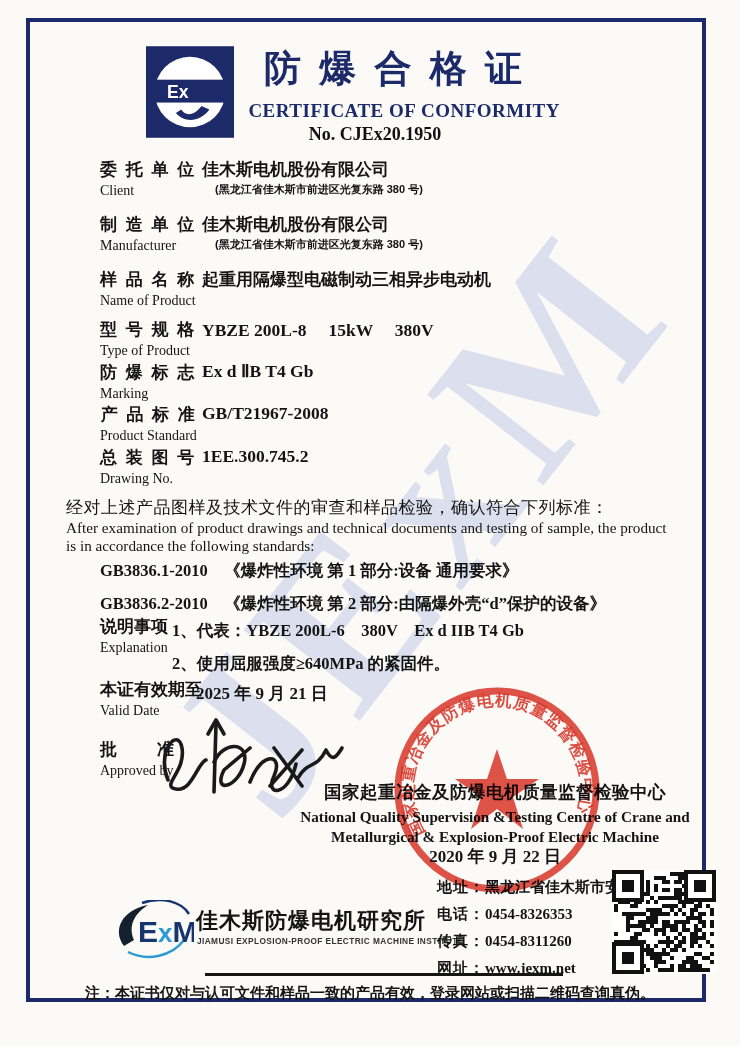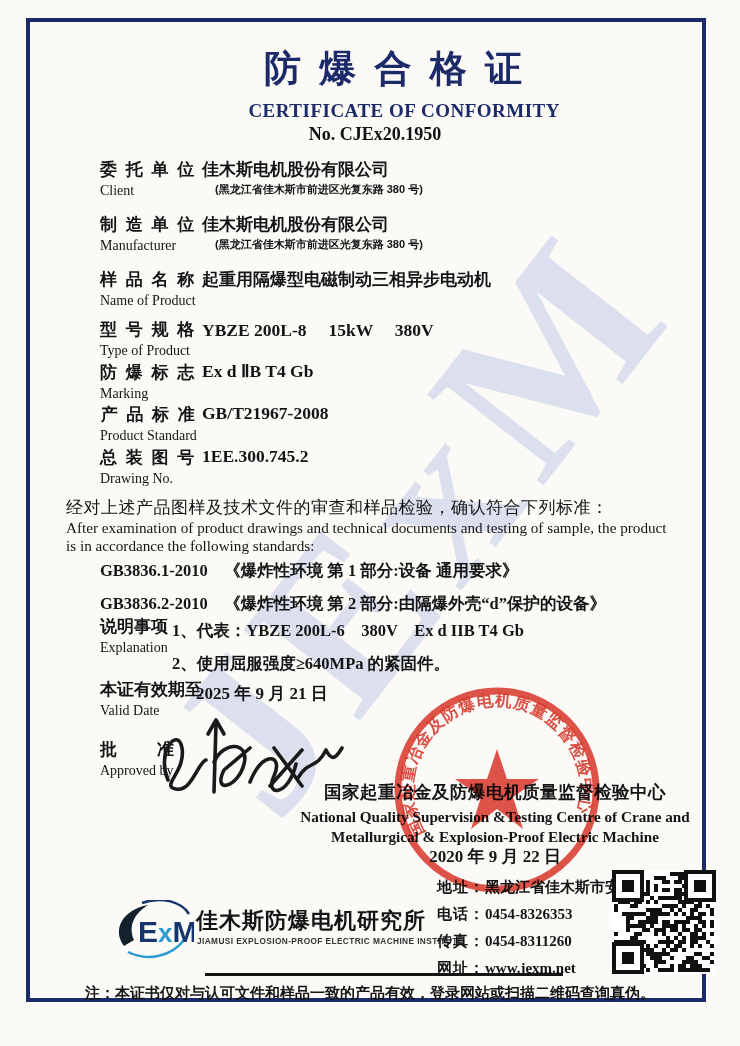--- a/index.html
+++ b/index.html
@@ -70,20 +70,30 @@
   .note{position:absolute;left:40px;top:984px;width:660px;text-align:center;font-size:15px;font-weight:bold;z-index:1;}
 </style>
 </head>
 <body>
 
 <div class="page">
 
   <div class="watermark">JExM</div>
   <div class="border-frame"></div>
 
+  <div class="ex-logo">
+    <svg width="88" height="92" viewBox="0 0 100 104">
+      <rect x="0" y="0" width="100" height="104" fill="#1c2a6a"></rect>
+      <circle cx="50" cy="52" r="40" fill="#ffffff"></circle>
+      <rect x="0" y="38" width="100" height="26" fill="#1c2a6a"></rect>
+      <rect x="14" y="40" width="44" height="22" fill="#1c2a6a"></rect>
+      <text x="36" y="59" text-anchor="middle" font-family="Liberation Sans, sans-serif" font-size="20" font-weight="bold" fill="#ffffff">Ex</text>
+      <path d="M34,76 C44,88 62,86 72,72 L63,68 C55,79 45,80 40,72 Z" fill="#1c2a6a"></path>
+    </svg>
+  </div>
   <div class="title-zh">防 爆 合 格 证</div>
   <div class="title-en">CERTIFICATE  OF  CONFORMITY</div>
   <div class="cert-no">No.  CJEx20.1950</div>
 
   <div class="frow" style="top:158px">
     <div class="zh">委 托 单 位</div>
     <div class="en">Client</div>
   </div>
   <div class="fval" style="top:158px">佳木斯电机股份有限公司</div>
   <div class="fnote" style="top:182px">(黑龙江省佳木斯市前进区光复东路 380 号)</div>

